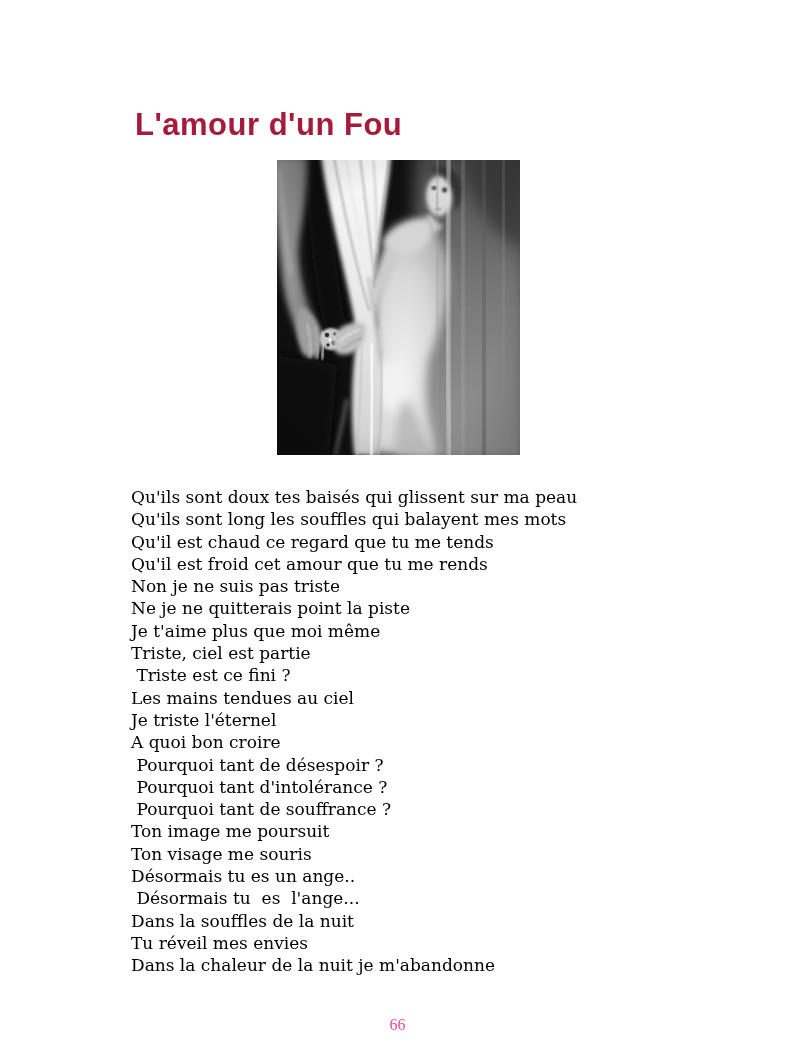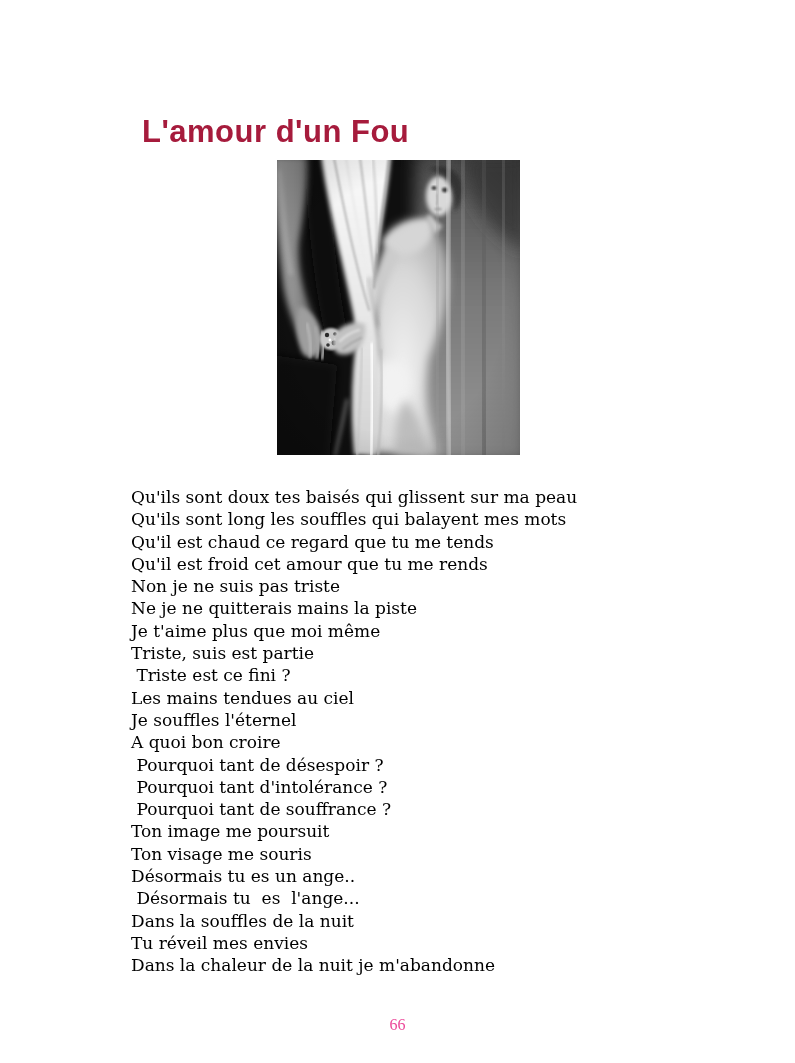--- a/index.html
+++ b/index.html
@@ -6,21 +6,21 @@
   .page {
     position:relative;
     width:795px; height:1063px;
     background:#ffffff;
     overflow:hidden;
     font-family:"DejaVu Serif", serif;
   }
   .title {
     position:absolute;
     left:129px; top:103px;
-    margin:13px;
+    margin:6px;
     font-family:"Liberation Sans", sans-serif;
     font-weight:bold;
     font-size:31px;
     line-height:1;
     letter-spacing:0.5px;
   }
   .photo-frame {
     position:absolute;
     left:277px; top:160px;
     width:243px; height:295px;
@@ -176,26 +176,26 @@
       <rect x="0" y="0" width="243" height="295" fill="url(#vignette)"></rect>
     </svg>
   </figure>
 
   <div class="poem" style="color: rgb(0, 0, 0);">
       <div class="poem-line">Qu'ils sont doux tes baisés qui glissent sur ma peau</div>
       <div class="poem-line">Qu'ils sont long les souffles qui balayent mes mots</div>
       <div class="poem-line">Qu'il est chaud ce regard que tu me tends</div>
       <div class="poem-line">Qu'il est froid cet amour que tu me rends</div>
       <div class="poem-line">Non je ne suis pas triste</div>
-      <div class="poem-line">Ne je ne quitterais mains la piste</div>
+      <div class="poem-line">Ne je ne quitterais point la piste</div>
       <div class="poem-line">Je t'aime plus que moi même</div>
-      <div class="poem-line">Triste, suis est partie</div>
+      <div class="poem-line">Triste, ciel est partie</div>
       <div class="poem-line"> Triste est ce fini ?</div>
       <div class="poem-line">Les mains tendues au ciel</div>
-      <div class="poem-line">Je souffles l'éternel</div>
+      <div class="poem-line">Je triste l'éternel</div>
       <div class="poem-line">A quoi bon croire</div>
       <div class="poem-line"> Pourquoi tant de désespoir ?</div>
       <div class="poem-line"> Pourquoi tant d'intolérance ?</div>
       <div class="poem-line"> Pourquoi tant de souffrance ?</div>
       <div class="poem-line">Ton image me poursuit</div>
       <div class="poem-line">Ton visage me souris</div>
       <div class="poem-line">Désormais tu es un ange..</div>
       <div class="poem-line"> Désormais tu  es  l'ange...</div>
       <div class="poem-line">Dans la souffles de la nuit</div>
       <div class="poem-line">Tu réveil mes envies</div>

